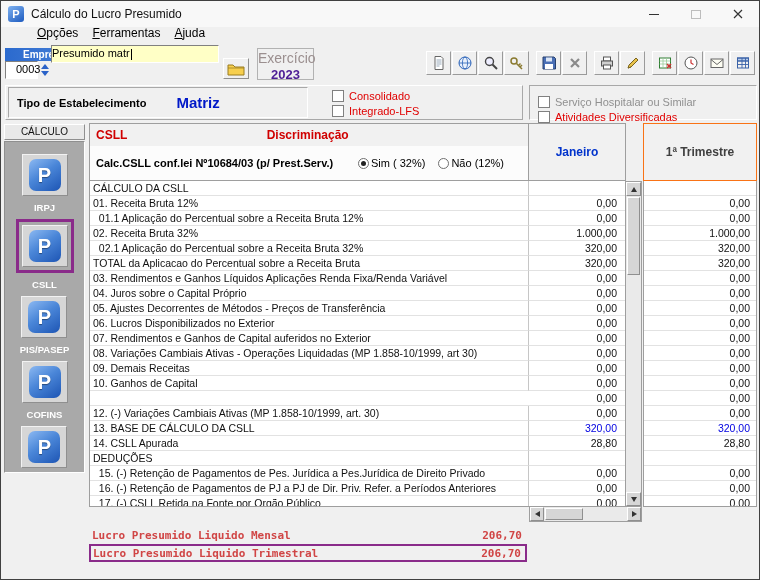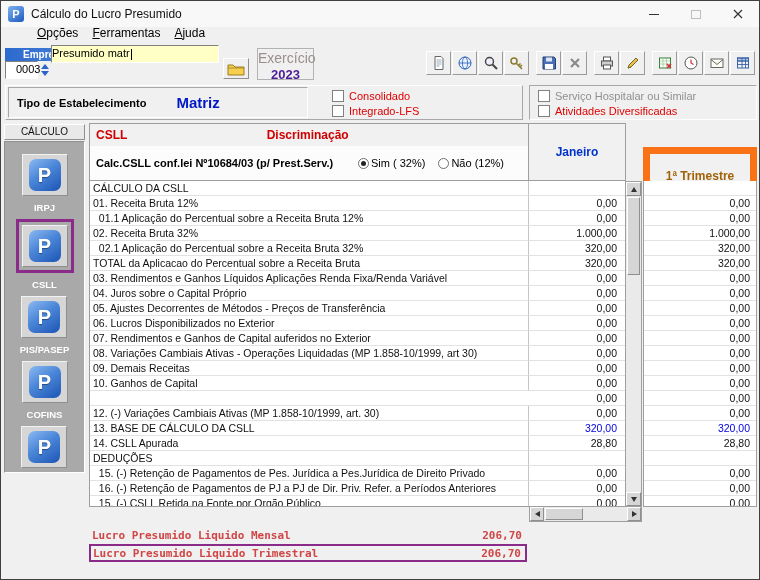--- a/index.html
+++ b/index.html
@@ -39,21 +39,21 @@
   
   .estab-outer{position:absolute;left:4px;top:84px;width:518px;height:35px;border:1px solid;border-color:#fff #a8a8a8 #a8a8a8 #fff;background:#f0f0f0;}
   .tipo-box{position:absolute;left:2px;top:1px;width:300px;height:31px;border:1px solid;border-color:#a8a8a8 #fff #fff #a8a8a8;display:flex;align-items:center;}
   .tipo-label{font-size:11px;font-weight:bold;margin-left:8px;}
   .tipo-value{color:#0018c8;font-weight:bold;font-size:15px;margin-left:30px;}
   .checks1{position:absolute;left:326px;top:2px;}
   .chk-row{display:flex;align-items:center;gap:5px;height:15px;}
   .chk{width:12px;height:12px;background:#fff;border:1px solid #808080;flex:0 0 auto;}
   .chk-label{font-size:11px;white-space:nowrap;}
   .red{color:#e00000;} .gray{color:#909090;}
-  .estab-right{position:absolute;left:528px;top:84px;width:228px;height:35px;border:1px solid;border-color:#a8a8a8 #fff #fff #a8a8a8;background:#f0f0f0;padding:2px 0 0 8px;}
+  .estab-right{position:absolute;left:528px;top:84px;width:228px;height:35px;border:1px solid;border-color:#a8a8a8 #fff #fff #a8a8a8;background:#f0f0f0;padding:8px 0 0 8px;}
 
   
   .calc-btn{position:absolute;left:3px;top:123px;width:81px;height:16px;background:#e9e9e9;border:1px solid;border-color:#fff #8f8f8f #8f8f8f #fff;font-size:10px;text-align:center;line-height:13px;color:#111;}
   .side-panel{position:absolute;left:3px;top:140px;width:81px;height:332px;background:#a9a9a9;border:1px solid;border-color:#8f8f8f #fff #fff #8f8f8f;padding-top:12px;display:flex;flex-direction:column;align-items:center;overflow:hidden;}
   .side-item{display:flex;flex-direction:column;align-items:center;margin-bottom:6px;}
   .tile-wrap{padding:0;}
   .tile-wrap.active{border:3px solid #8a2b8a;padding:3px;}
   .tile{width:46px;height:42px;background:#d6d6d6;border:1px solid;border-color:#f2f2f2 #8f8f8f #8f8f8f #f2f2f2;display:flex;align-items:center;justify-content:center;}
   .plogo{width:32px;height:32px;border-radius:7px;background:linear-gradient(145deg,#8cb9f2 0%,#4a86d8 45%,#1d55b4 100%);color:#fff;font-weight:bold;font-size:20px;display:flex;align-items:center;justify-content:center;text-shadow:0 1px 1px rgba(0,0,0,.4);}
   .side-label{margin-top:6px;color:#fff;font-weight:bold;font-size:9.5px;line-height:11px;text-align:center;white-space:nowrap;}
@@ -62,21 +62,21 @@
   .disc-header{position:absolute;left:88px;top:122px;width:440px;height:24px;background:#f1f1f1;border:1px solid #9e9e9e;display:flex;align-items:center;}
   .disc-title{color:#d00000;font-weight:bold;font-size:12px;margin-left:6px;}
   .disc-center{color:#d00000;font-weight:bold;font-size:12px;flex:1;text-align:center;margin-right:40px;}
   .calc-row{position:absolute;left:88px;top:145px;width:440px;height:35px;background:#fcfcfc;border:1px solid #9e9e9e;border-top:none;display:flex;align-items:center;padding:0 24px 0 6px;}
   .calc-label{font-size:11px;font-weight:bold;white-space:nowrap;}
   .radios{margin-left:auto;display:flex;gap:13px;align-items:center;}
   .radio{display:flex;align-items:center;gap:2px;font-size:11px;white-space:nowrap;}
   .rdot{width:11px;height:11px;border-radius:50%;border:1px solid #707070;background:#fff;position:relative;flex:0 0 auto;}
   .rdot.sel::after{content:"";position:absolute;left:2px;top:2px;width:5px;height:5px;border-radius:50%;background:#222;}
   .jan-header{position:absolute;left:528px;top:122px;width:97px;height:58px;background:#f1f1f1;border:1px solid #9e9e9e;border-left:none;display:flex;align-items:center;justify-content:center;color:#0033cc;font-weight:bold;font-size:12px;}
-  .tri-header{position:absolute;left:642px;top:122px;width:114px;height:58px;background:#f1f1f1;border:7px solid #f97316;display:flex;align-items:center;justify-content:center;color:#a16207;font-weight:bold;font-size:12px;margin-top:24px;}
+  .tri-header{position:absolute;left:642px;top:122px;width:114px;height:58px;background:#f1f1f1;border:1px solid #f97316;display:flex;align-items:center;justify-content:center;color:#404040;font-weight:bold;font-size:12px;}
 
   
   .rows-left{position:absolute;left:88px;top:180px;width:537px;height:326px;background:#fff;border:1px solid #9e9e9e;border-top:none;overflow:hidden;}
   .grow{display:flex;height:15px;}
   .cell{font-size:10.5px;line-height:14px;border-bottom:1px solid #e2e2e2;color:#111;}
   .lbl{width:439px;padding-left:3px;white-space:pre;overflow:hidden;border-right:1px solid #c6c6c6;}
   .val{flex:1;text-align:right;padding-right:8px;}
   .val.blue{color:#0000e0;}
   .rows-right{position:absolute;left:642px;top:180px;width:114px;height:326px;background:#fff;border:1px solid #9e9e9e;border-top:none;overflow:hidden;}
   .tri-cell{height:15px;font-size:10.5px;line-height:14px;text-align:right;padding-right:6px;border-bottom:1px solid #e2e2e2;color:#111;}
@@ -433,21 +433,21 @@
         <div class="cell lbl">  15. (-) Retenção de Pagamentos de Pes. Jurídica a Pes.Jurídica de Direito Privado</div>
         <div class="cell val">0,00</div>
       </div>
 
       <div class="grow">
         <div class="cell lbl">  16. (-) Retenção de Pagamentos de PJ a PJ de Dir. Priv. Refer. a Períodos Anteriores</div>
         <div class="cell val">0,00</div>
       </div>
 
       <div class="grow">
-        <div class="cell lbl">  15. (-) CSLL Retida na Fonte por Orgão Público</div>
+        <div class="cell lbl">  17. (-) CSLL Retida na Fonte por Orgão Público</div>
         <div class="cell val">0,00</div>
       </div>
     </div>
 
   <div class="vscroll">
     <div class="sbtn v">
         <div class="t-up"></div>
       </div>
     <div class="vthumb"></div>
     <div class="sp"></div>

